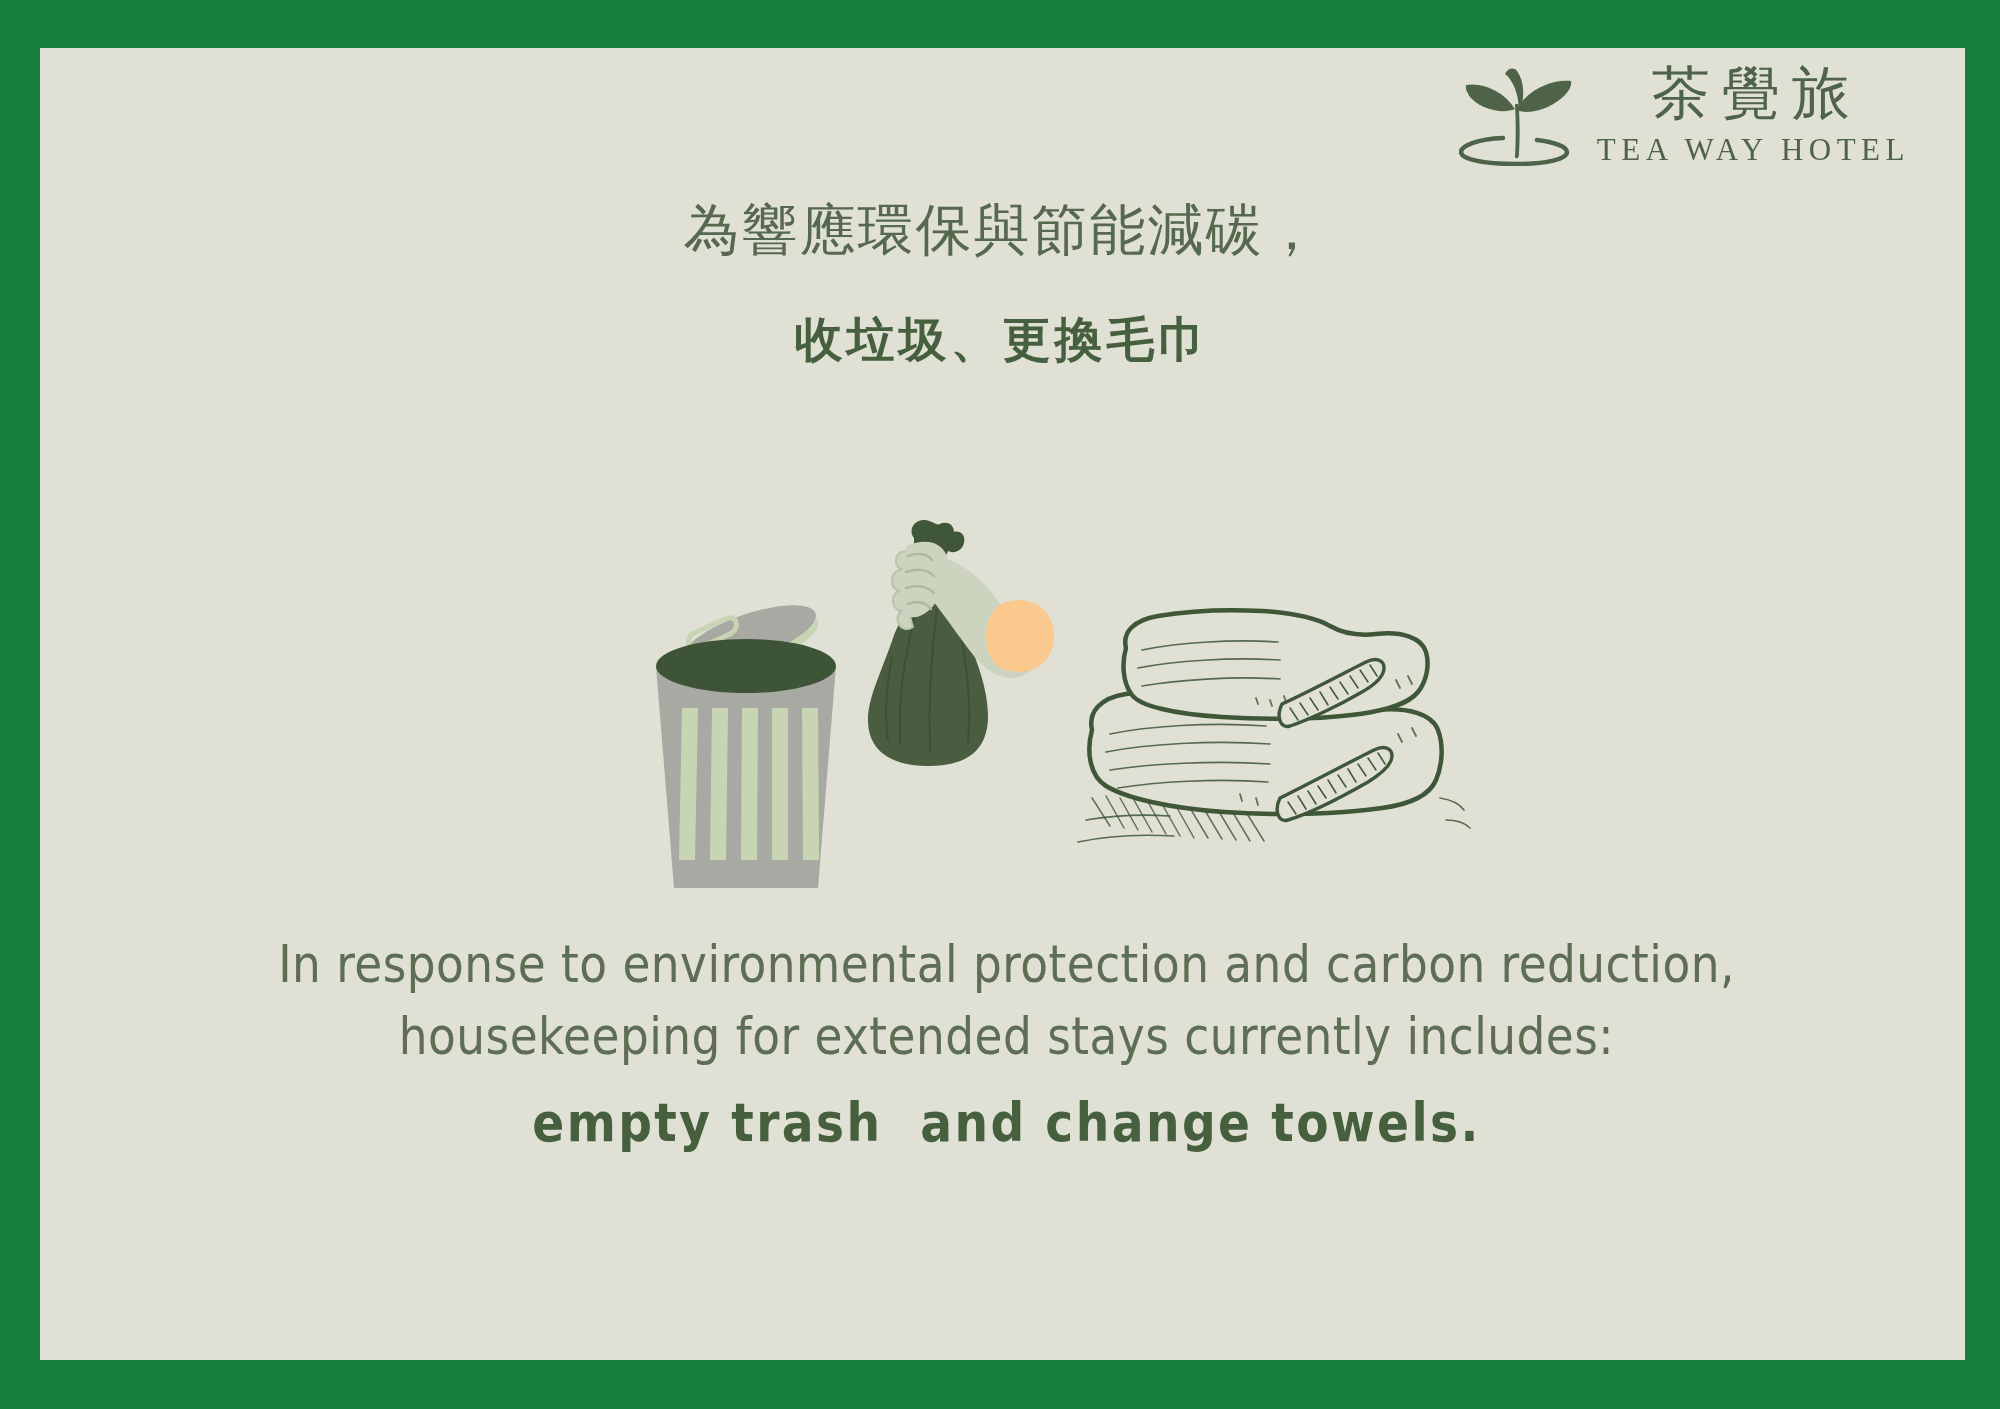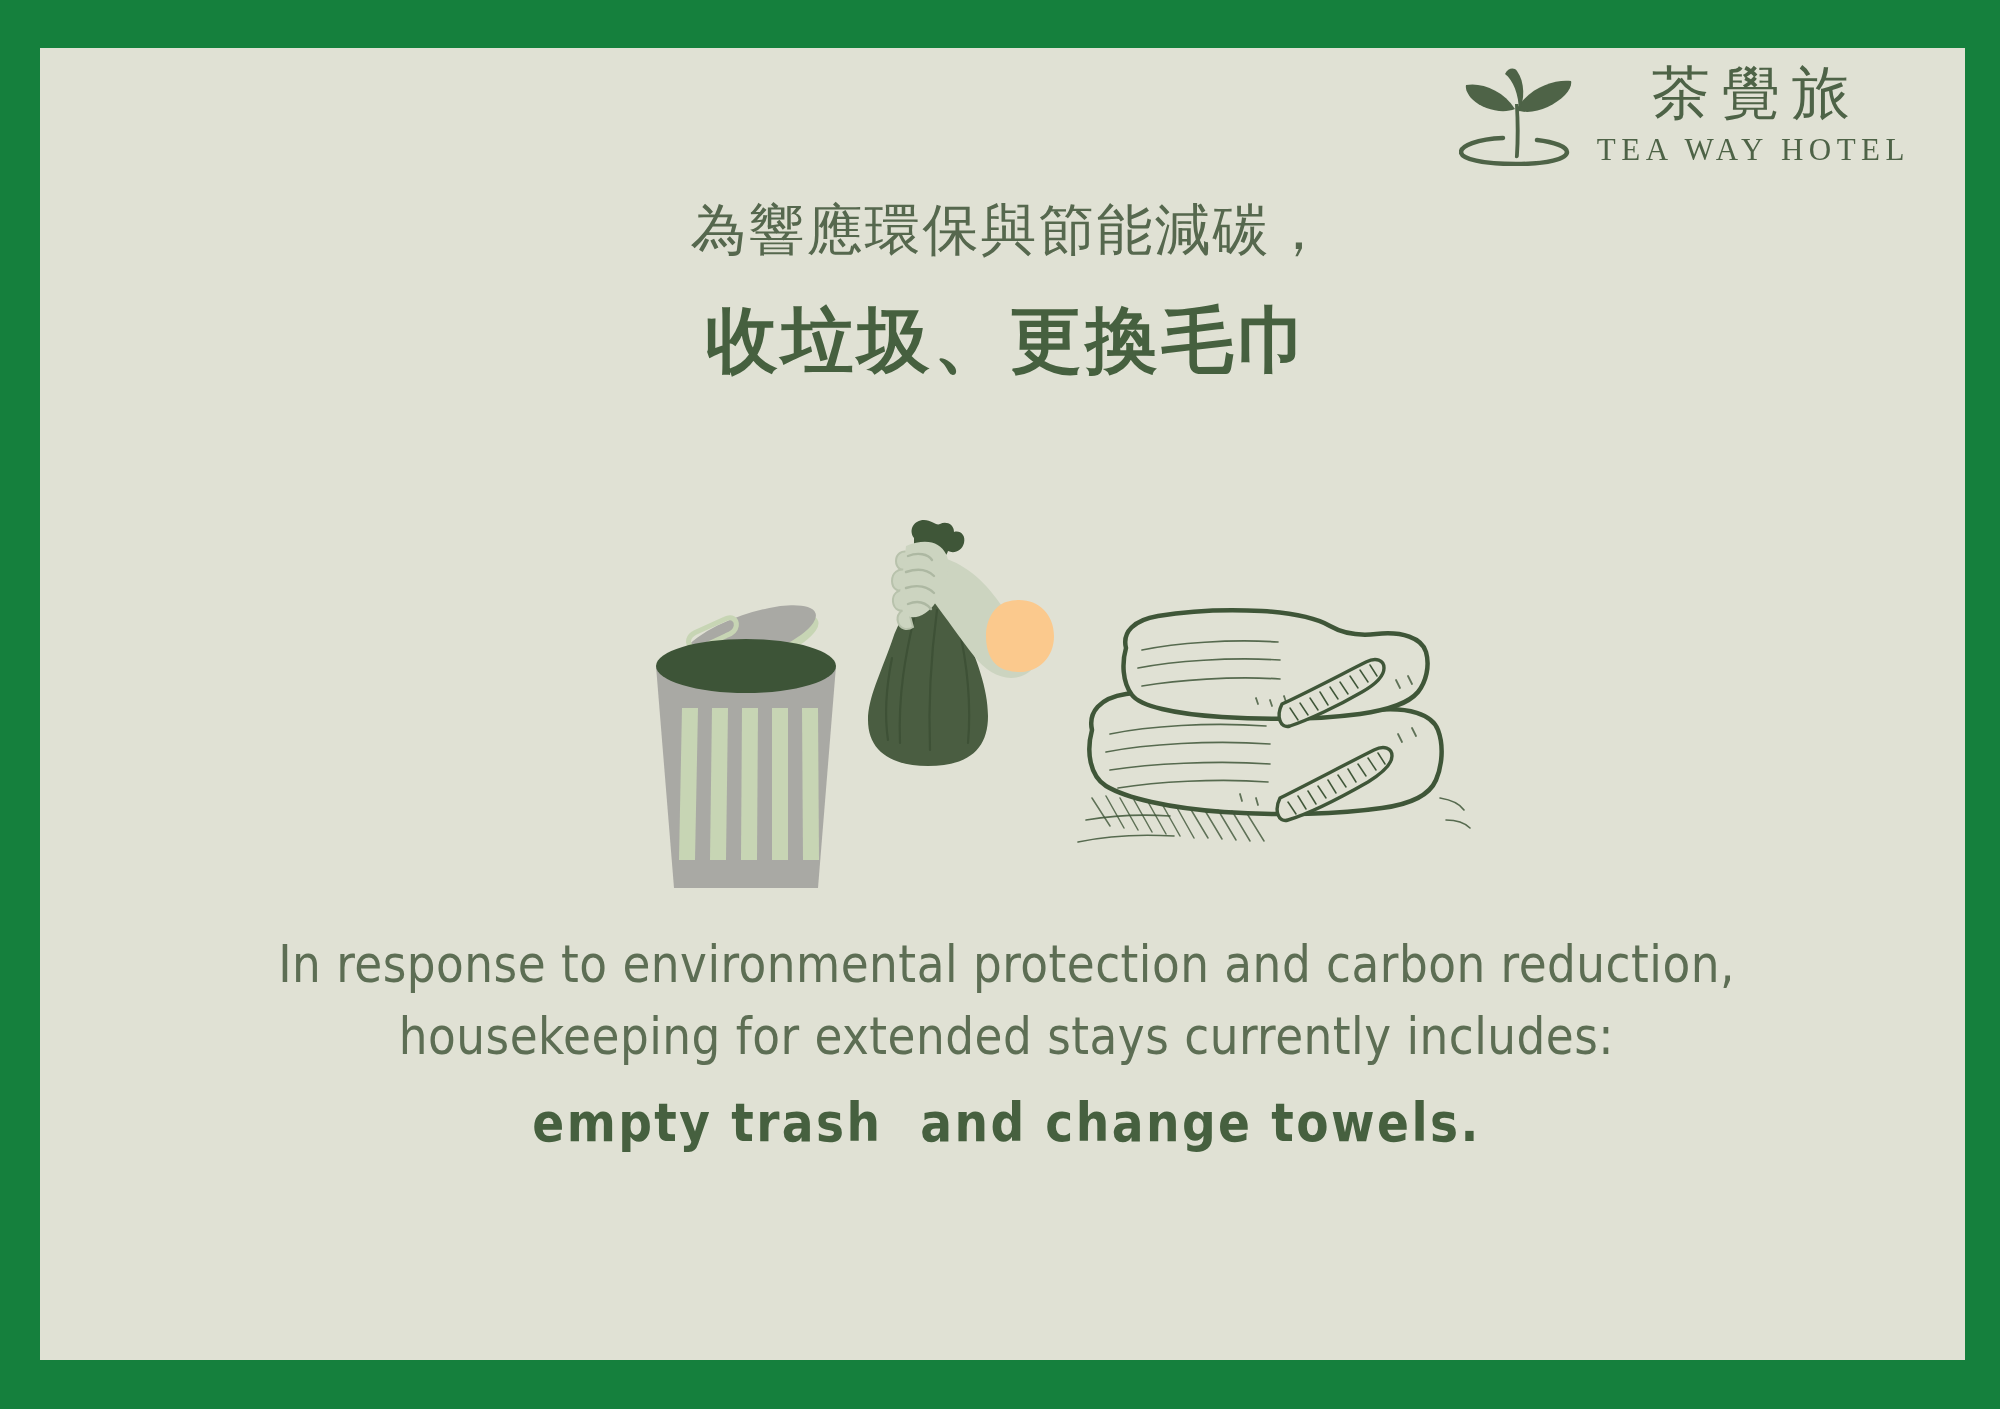--- a/index.html
+++ b/index.html
@@ -64,36 +64,36 @@
     color: #4e6347;
     letter-spacing: 5.5px;
     text-indent: 5.5px;
     margin-top: 7px;
     white-space: nowrap;
   }
 
   
   .cn-block {
     position: absolute;
-    left: 7px;
+    left: 0;
     top: 140px;
     width: 100%;
     text-align: center;
   }
   .cn-line {
     font-family: "Liberation Sans", "DejaVu Sans", sans-serif;
     font-size: 56px;
     line-height: 84px;
     color: #56684e;
     letter-spacing: 2px;
     white-space: nowrap;
   }
   .cn-emph {
     font-family: "Liberation Sans", "DejaVu Sans", sans-serif;
-    font-size: 72px;
+    font-size: 48px;
     line-height: 96px;
     font-weight: bold;
     color: #46603f;
     letter-spacing: 4px;
     margin-top: 20px;
     white-space: nowrap;
   }
 
   
   .illus {

